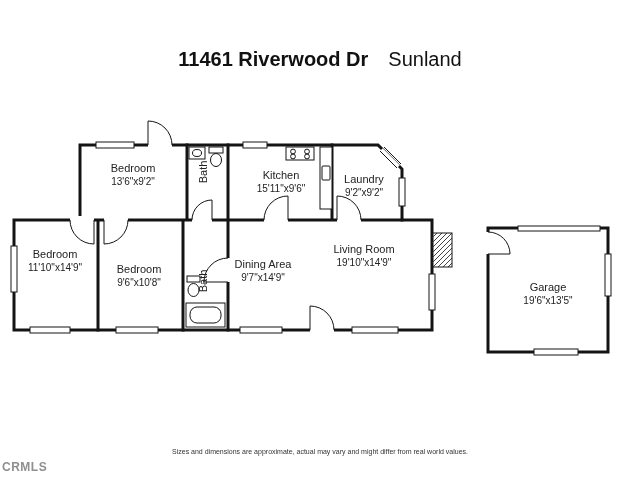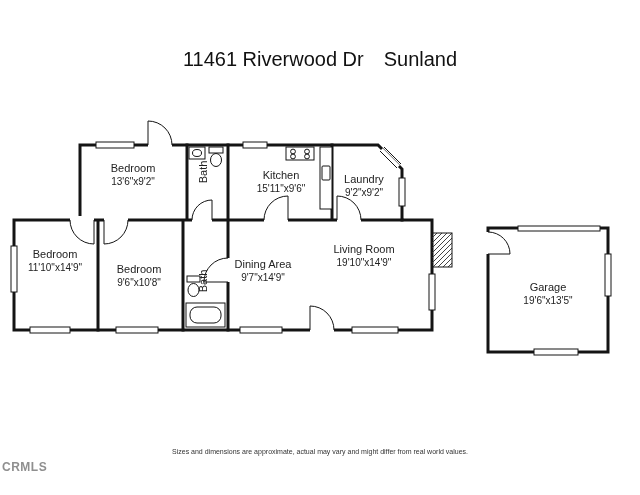--- a/index.html
+++ b/index.html
@@ -14,21 +14,21 @@
   .title {
     position: absolute;
     top: 48px;
     left: 0;
     width: 100%;
     text-align: center;
     font-size: 20px;
     color: #111111;
     white-space: nowrap;
   }
-  .title .bold { font-weight: 400; margin-top: 33px; }
+  .title .bold { font-weight: 700; margin-top: 33px; }
   .title .city { margin-left: 20px; font-weight: 400; }
   .plan-svg { position: absolute; top: 0; left: 0; }
   .wall { stroke: #141414; stroke-width: 3; fill: none; stroke-linecap: square; }
   .thin { stroke: #141414; stroke-width: 1; fill: none; }
   .gap  { fill: #ffffff; stroke: none; }
   .win  { fill: #ffffff; stroke: #141414; stroke-width: 1; }
   .fix  { fill: #ffffff; stroke: #141414; stroke-width: 1; }
   .room-name { font-family: "Liberation Sans", sans-serif; font-size: 11px; fill: #222222; text-anchor: middle; }
   .room-dims { font-family: "Liberation Sans", sans-serif; font-size: 10px; fill: #222222; text-anchor: middle; }
   .disclaimer {

